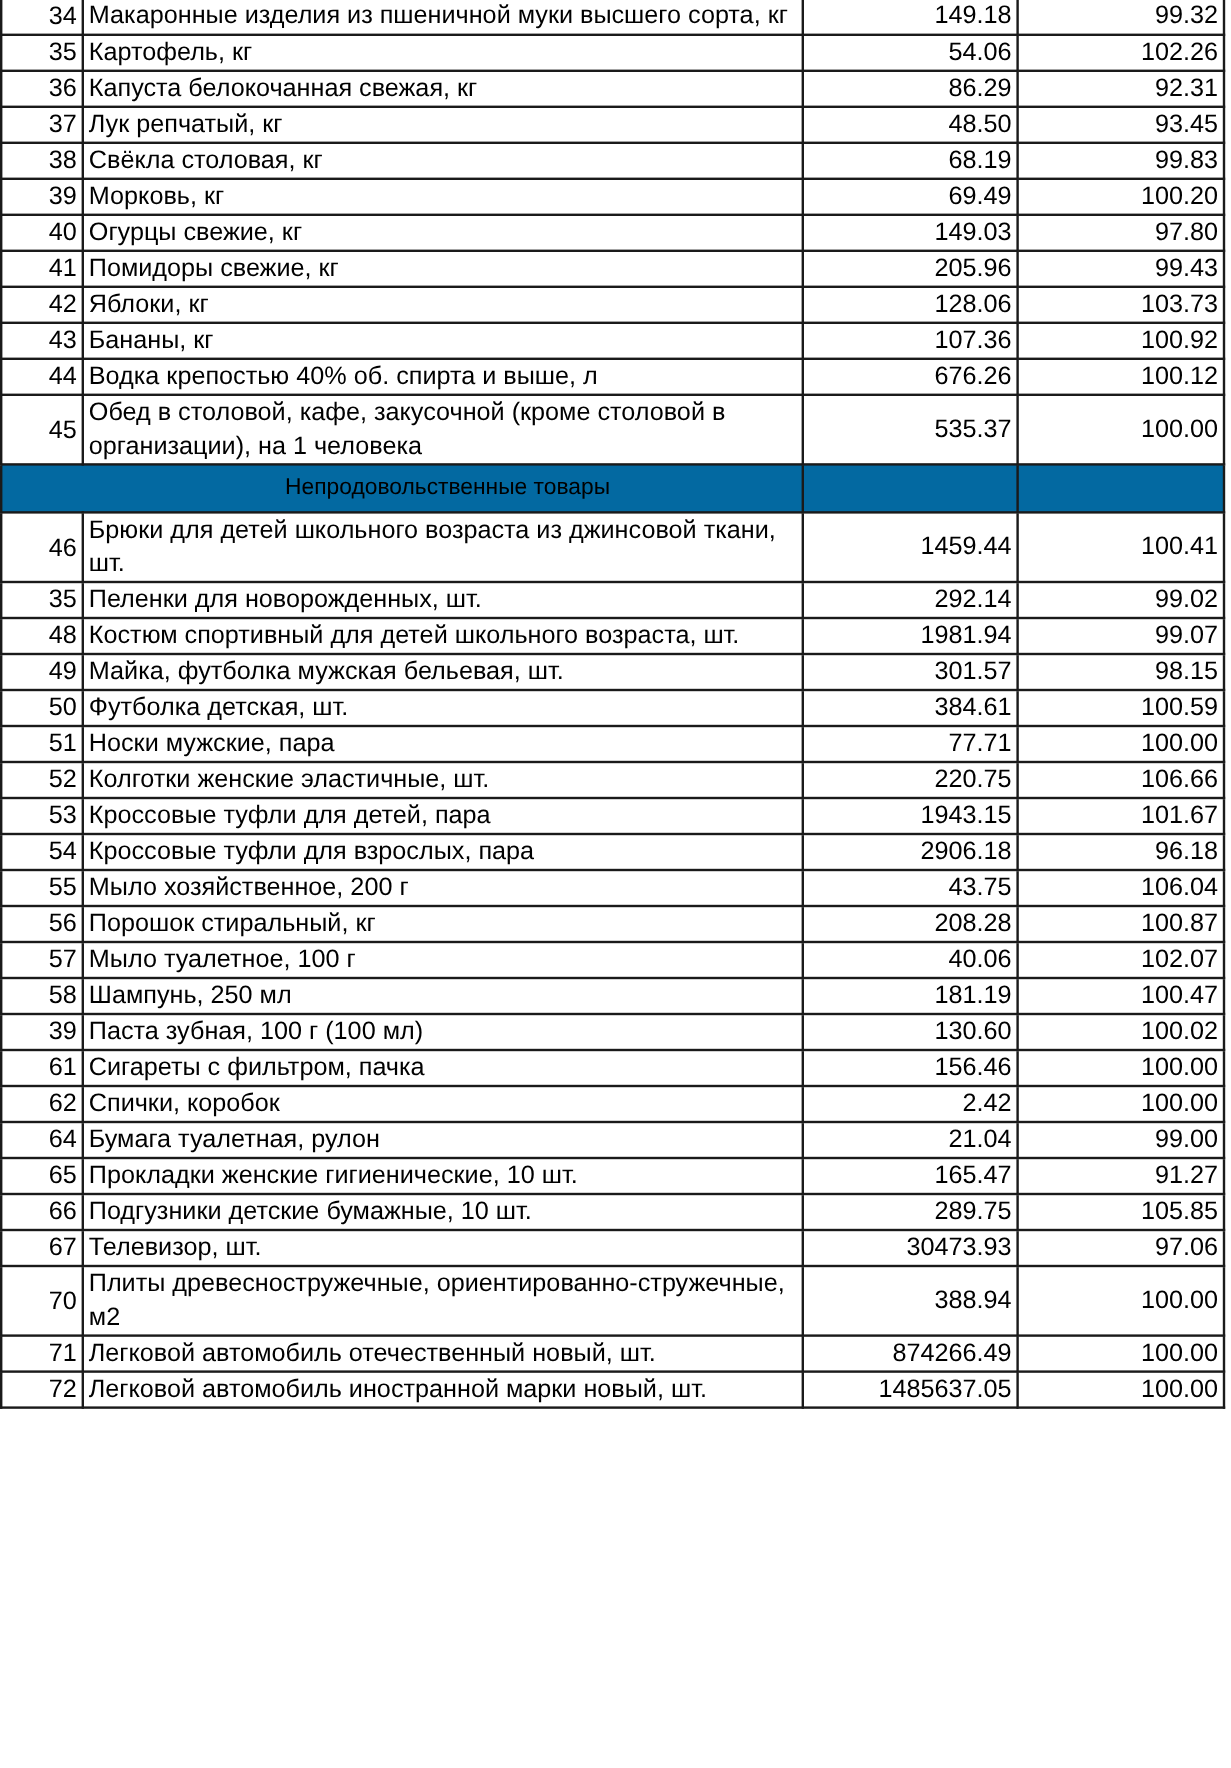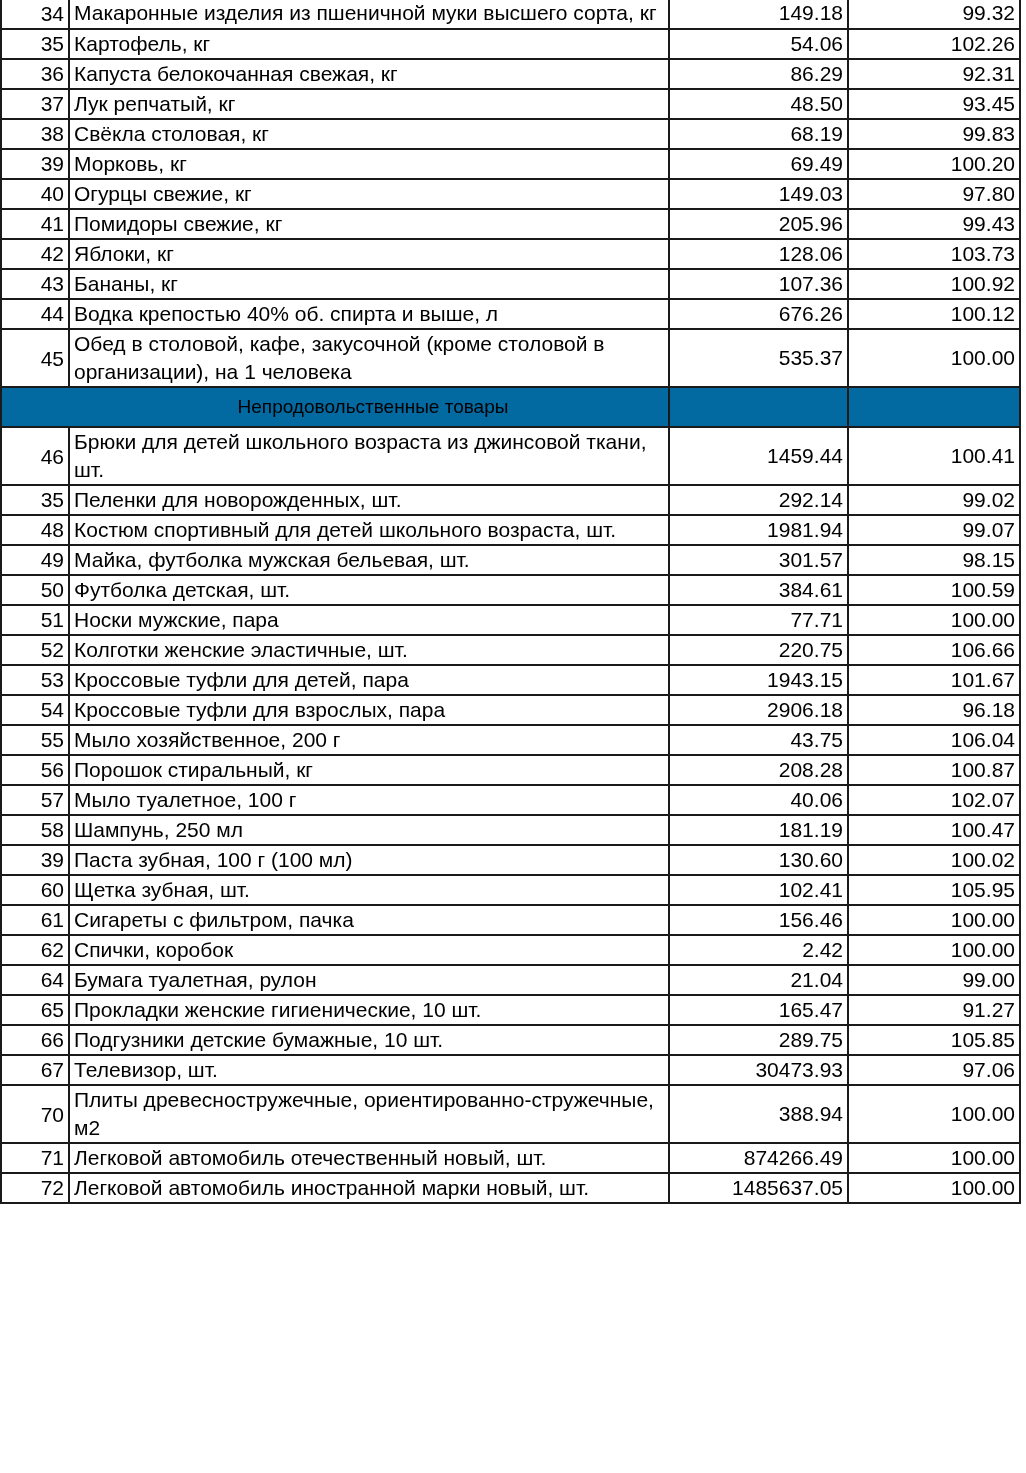--- a/index.html
+++ b/index.html
@@ -206,26 +206,20 @@
     <td class="price">181.19</td>
     <td class="idx">100.47</td>
   </tr>
       <tr class="single">
     <td class="num">39</td>
     <td class="name">Паста зубная, 100 г (100 мл)</td>
     <td class="price">130.60</td>
     <td class="idx">100.02</td>
   </tr>
       <tr class="single">
-    <td class="num">60</td>
-    <td class="name">Щетка зубная, шт.</td>
-    <td class="price">102.41</td>
-    <td class="idx">105.95</td>
-  </tr>
-      <tr class="single">
     <td class="num">61</td>
     <td class="name">Сигареты с фильтром, пачка</td>
     <td class="price">156.46</td>
     <td class="idx">100.00</td>
   </tr>
       <tr class="single">
     <td class="num">62</td>
     <td class="name">Спички, коробок</td>
     <td class="price">2.42</td>
     <td class="idx">100.00</td>

